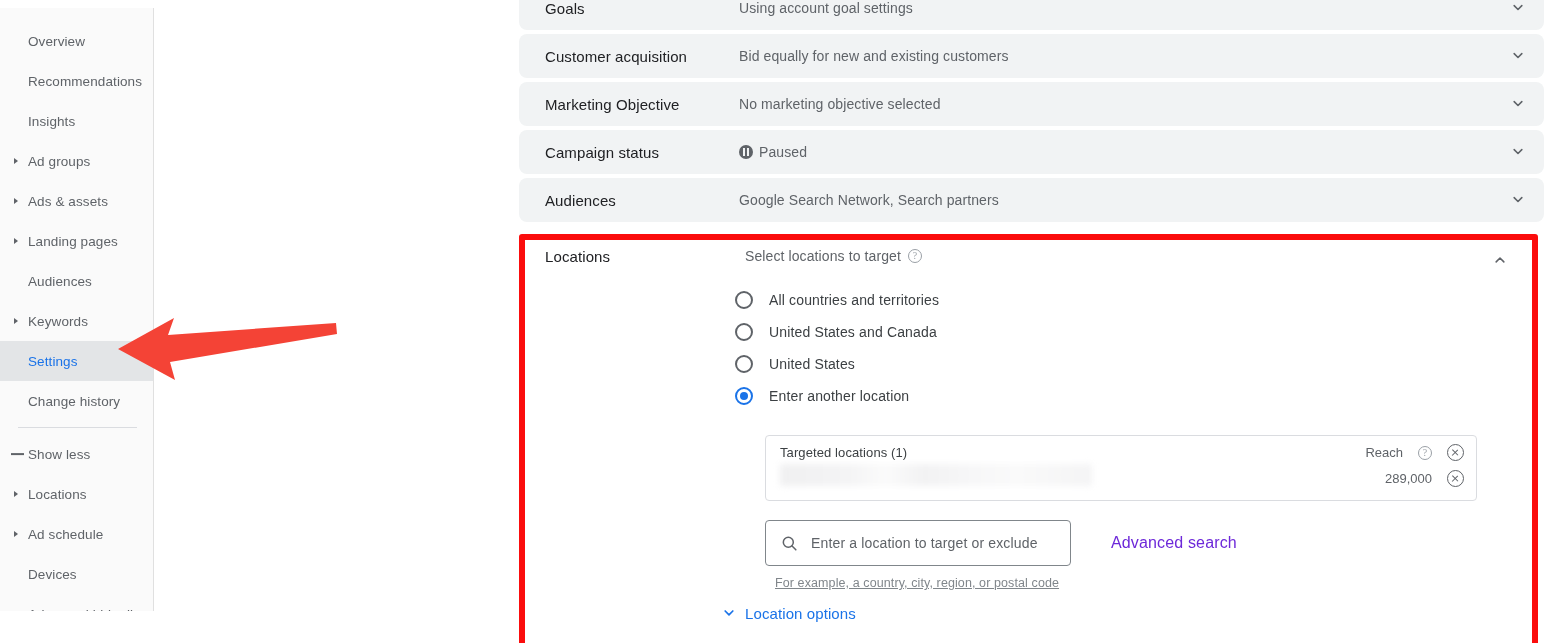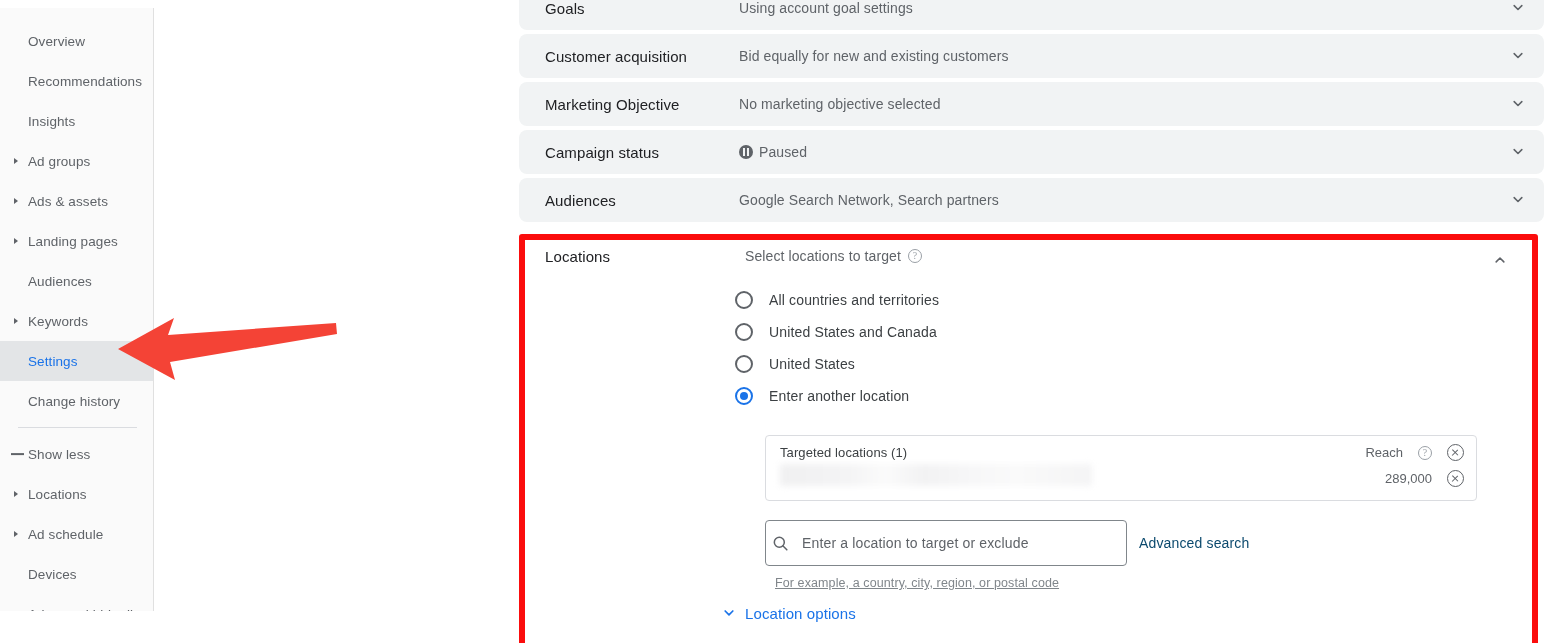--- a/index.html
+++ b/index.html
@@ -191,28 +191,28 @@
   .blurred {
     position:absolute; left: 14px; top: 28px;
     width: 312px; height: 22px;
     background: linear-gradient(90deg,#f0f0f1 0%,#f4f4f5 22%,#fbfbfb 34%,#f2f2f3 46%,#f7f7f8 62%,#fafafa 76%,#f4f4f5 100%);
     filter: blur(3px);
     border-radius: 2px;
   }
 
   .search-wrap { position: absolute; left: 240px; top: 280px; display: flex; align-items: center; }
   .search-box {
-    width: 362px; height: 46px;
+    width: 306px; height: 46px;
     border: 1px solid #80868b; border-radius: 4px;
-    display: flex; align-items: center; padding-left: 5px; gap: 12px;
+    display: flex; align-items: center; padding-left: 14px; gap: 12px;
     background: #fff; cursor: text;
   }
   .search-text { font-size: 14px; color: #5f6368; letter-spacing: .15px; }
   .adv-search {
-    margin-left: 12px; font-size: 14px; color: #0c4a6e;
+    margin-left: 40px; font-size: 16px; color: #6d28d9;
     letter-spacing:.15px; cursor: pointer;
   }
   .search-hint {
     position: absolute; left: 250px; top: 336px;
     font-size: 12.5px; color: #80868b; letter-spacing:.1px;text-decoration:underline;
   }
 
   .loc-options {
     position: absolute; left: 194px; top: 363px;
     display: flex; align-items: center; gap: 6px;

